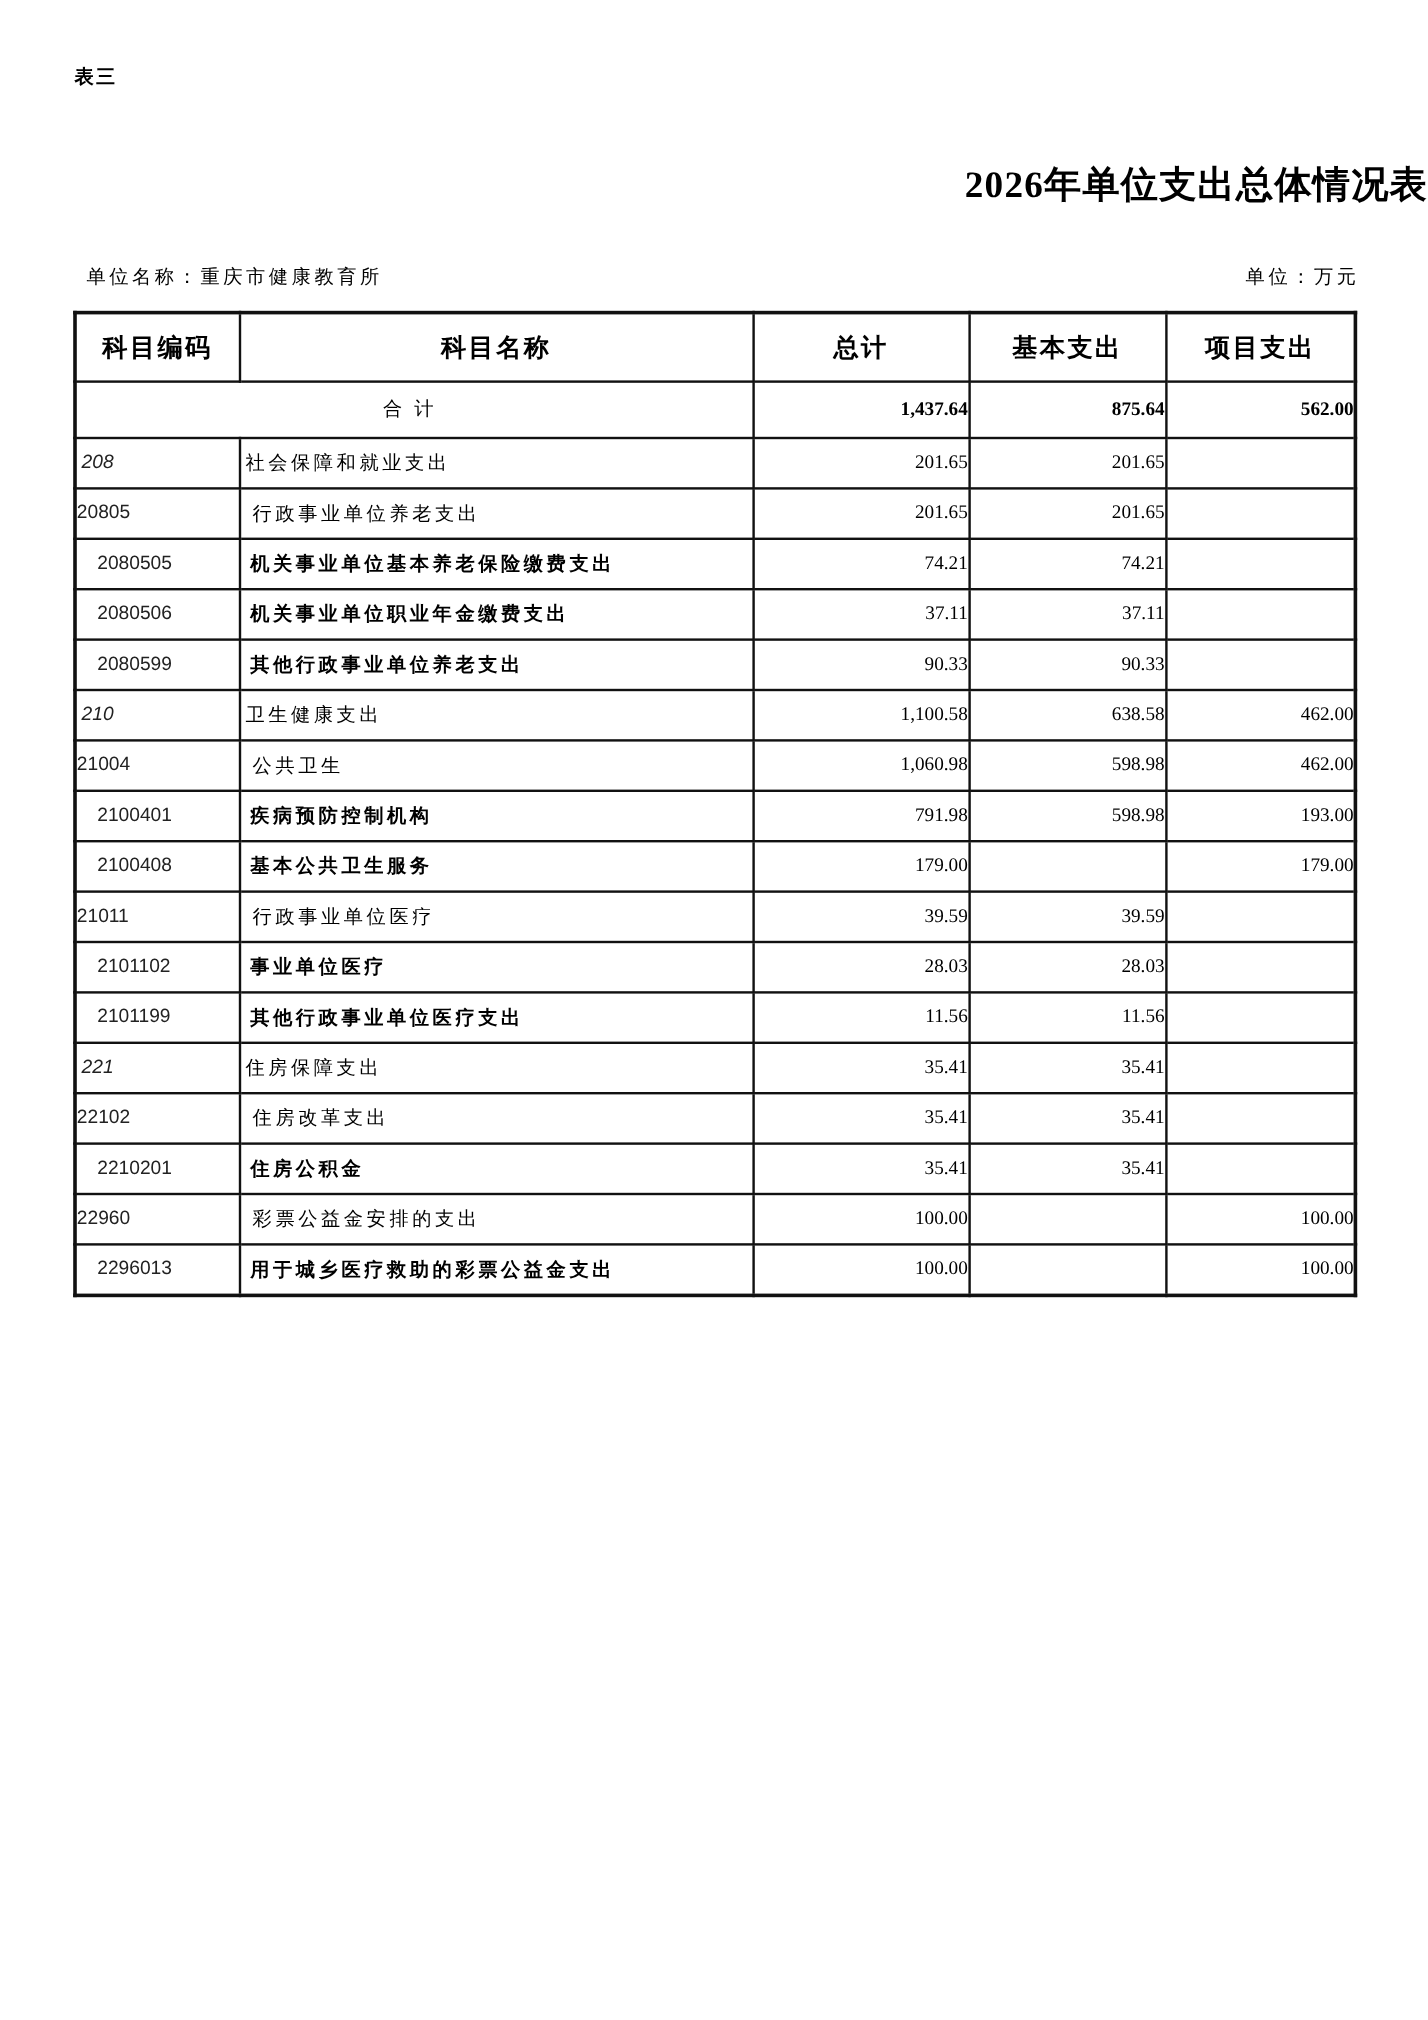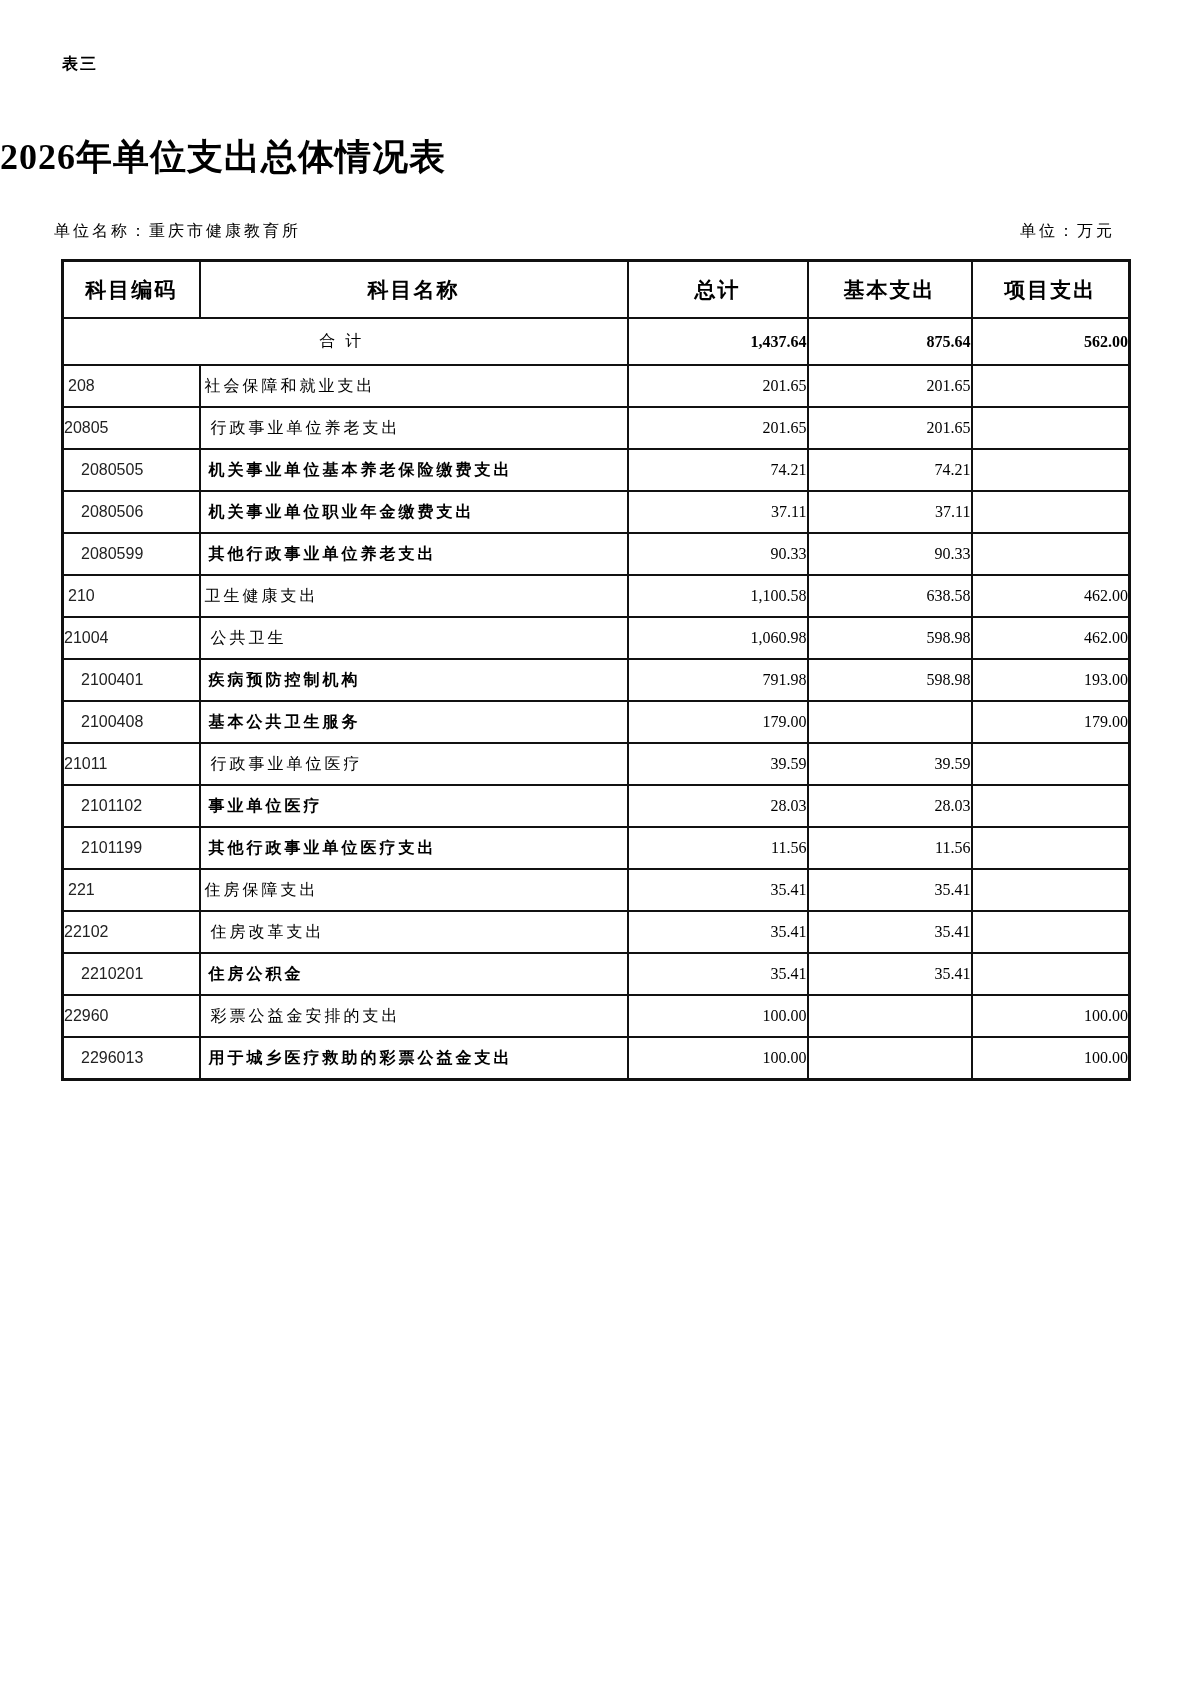--- a/index.html
+++ b/index.html
@@ -12,26 +12,26 @@
     color:#000;
     overflow:hidden;
   }
   .corner-label{
     position:absolute;left:62px;top:54px;
     font-family:"Liberation Sans", sans-serif;
     font-weight:bold;font-size:16px;letter-spacing:2px;
   }
   .doc-title{
     position:absolute;left:0;top:133px;width:100%;
-    text-align:left;
+    text-align:right;
     font-family:"Liberation Serif", serif;
-    font-weight:bold;font-size:36px;letter-spacing:1px;
+    font-weight:bold;font-size:31px;letter-spacing:1px;
   }
   .info-line{
-    position:absolute;left:54px;top:221px;width:1061px;
+    position:absolute;left:72px;top:221px;width:1061px;
     display:flex;justify-content:space-between;align-items:flex-end;
     font-size:16px;letter-spacing:3px;
   }
   table.fiscal{
     position:absolute;left:61px;top:259px;
     width:1067px;
     border-collapse:collapse;
     table-layout:fixed;
     background:#fff;
   }
@@ -68,21 +68,21 @@
   td.code{
     font-family:"Liberation Sans", sans-serif;
     font-size:15px;color:#222;
     text-align:left;
   }
   td.name{
     text-align:left;
     letter-spacing:3px;
     font-size:16px;
   }
-  tr.lvl1 td.code{padding-left:4px;}
+  tr.lvl1 td.code{padding-left:4px;font-style:italic;}
   tr.lvl2 td.code{}
   tr.lvl3 td.code{padding-left:17px;}
   tr.lvl1 td.name{padding-left:4px;}
   tr.lvl2 td.name{padding-left:10px;}
   tr.lvl3 td.name{padding-left:8px;font-weight:bold;}
 </style>
 </head>
 <body>
 
 <div class="page">

